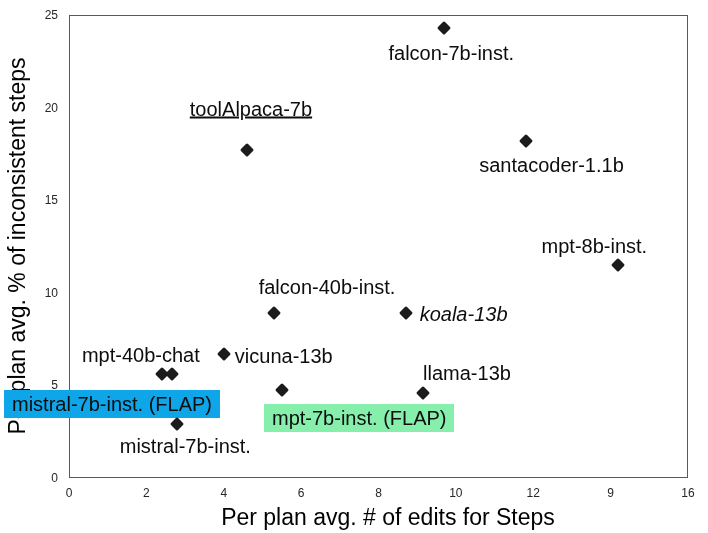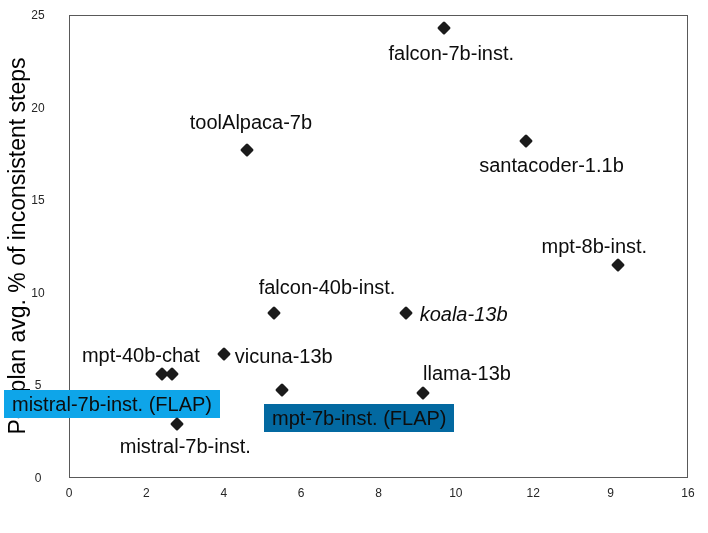--- a/index.html
+++ b/index.html
@@ -17,40 +17,41 @@
     font-size:23px;color:#000;
   }
   .x-title{
     position:absolute;left:388px;top:517px;white-space:nowrap;
     transform:translate(-50%,-50%);
     font-size:23px;color:#000;
   }
   .tick{
     position:absolute;font-size:12px;color:#262626;white-space:nowrap;
   }
-  .tick.ytick{width:40px;text-align:center;}
+  .tick.ytick{width:40px;text-align:right;}
   .tick.xtick{width:30px;text-align:center;}
   .pt{
     position:absolute;width:10px;height:10px;background:#1b1b1b;
     transform:rotate(45deg);border-radius:1.5px;
   }
   .pt-label{
     position:absolute;white-space:nowrap;font-size:20px;color:#0d0d0d;
     transform:translate(-50%,-50%);
   }
   .pt-label.hl{
     transform:none;background:#fce29b;padding:2px 8px;line-height:24px;
   }
 </style>
 </head>
 <body>
 
 <div class="figure">
   <div class="plot-area"></div>
   <div class="y-title">Per plan avg. % of inconsistent steps</div>
+  <div class="x-title">Per plan avg. # of edits for Steps</div>
   <div id="ticks-layer">
       <div class="tick ytick" style="left: 18px; top: 471px;">0</div>
       <div class="tick ytick" style="left: 18px; top: 378.4px;">5</div>
       <div class="tick ytick" style="left: 18px; top: 285.8px;">10</div>
       <div class="tick ytick" style="left: 18px; top: 193.2px;">15</div>
       <div class="tick ytick" style="left: 18px; top: 100.6px;">20</div>
       <div class="tick ytick" style="left: 18px; top: 8px;">25</div>
       <div class="tick xtick" style="left: 54px; top: 486px;">0</div>
       <div class="tick xtick" style="left: 131.375px; top: 486px;">2</div>
       <div class="tick xtick" style="left: 208.75px; top: 486px;">4</div>
@@ -58,35 +59,35 @@
       <div class="tick xtick" style="left: 363.5px; top: 486px;">8</div>
       <div class="tick xtick" style="left: 440.875px; top: 486px;">10</div>
       <div class="tick xtick" style="left: 518.25px; top: 486px;">12</div>
       <div class="tick xtick" style="left: 595.625px; top: 486px;">9</div>
       <div class="tick xtick" style="left: 673px; top: 486px;">16</div>
     </div>
   <div id="points-layer">
       <div class="pt" style="background: rgb(27, 27, 27); left: 439.269px; top: 22.964px;"></div>
       <div class="pt-label" style="left: 451.269px; top: 52.964px; text-align: center;">falcon-7b-inst.</div>
       <div class="pt" style="background: rgb(27, 27, 27); left: 241.962px; top: 145.196px;"></div>
-      <div class="pt-label" style="left: 250.962px; top: 122px;">toolAlpaca-7b</div>
+      <div class="pt-label" style="left: 250.962px; top: 109px; text-decoration: underline;">toolAlpaca-7b</div>
       <div class="pt" style="background: rgb(27, 27, 27); left: 520.513px; top: 135.936px;"></div>
       <div class="pt-label" style="left: 551.513px; top: 164.936px;">santacoder-1.1b</div>
       <div class="pt" style="background: rgb(27, 27, 27); left: 613.362px; top: 260.02px;"></div>
       <div class="pt-label" style="left: 594.362px; top: 246.02px;">mpt-8b-inst.</div>
       <div class="pt" style="background: rgb(27, 27, 27); left: 269.044px; top: 308.172px;"></div>
       <div class="pt-label" style="left: 288.044px; top: 287.172px; margin-left: 39px;">falcon-40b-inst.</div>
       <div class="pt" style="background: rgb(27, 27, 27); left: 400.581px; top: 308.172px;"></div>
       <div class="pt-label" style="left: 463.581px; top: 314.172px; font-style: italic;">koala-13b</div>
       <div class="pt" style="background: rgb(27, 27, 27); left: 218.75px; top: 348.916px;"></div>
       <div class="pt-label" style="left: 283.75px; top: 355.916px;">vicuna-13b</div>
       <div class="pt" style="background: rgb(27, 27, 27); left: 156.85px; top: 369.288px;"></div>
       <div class="pt-label" style="left: 140.85px; top: 355.288px;">mpt-40b-chat</div>
       <div class="pt" style="background: rgb(27, 27, 27); left: 166.522px; top: 369.288px;"></div>
       <div class="pt-label hl" style="background: #0ea5e9; left: 4px; top: 390px;">mistral-7b-inst. (FLAP)</div>
       <div class="pt" style="background: rgb(27, 27, 27); left: 417.991px; top: 387.808px;"></div>
       <div class="pt-label" style="left: 466.991px; top: 372.808px;">llama-13b</div>
       <div class="pt" style="background: rgb(27, 27, 27); left: 276.781px; top: 385.03px;"></div>
-      <div class="pt-label hl" style="background: #0369a1; left: 264px; top: 404px;">mpt-7b-inst. (FLAP)</div>
+      <div class="pt-label hl" style="background: #86efac; left: 264px; top: 404px;">mpt-7b-inst. (FLAP)</div>
       <div class="pt" style="background: rgb(27, 27, 27); left: 172.325px; top: 419.292px;"></div>
       <div class="pt-label" style="left: 185.325px; top: 446.292px;">mistral-7b-inst.</div>
     </div>
 </div>
 
 </body></html>

